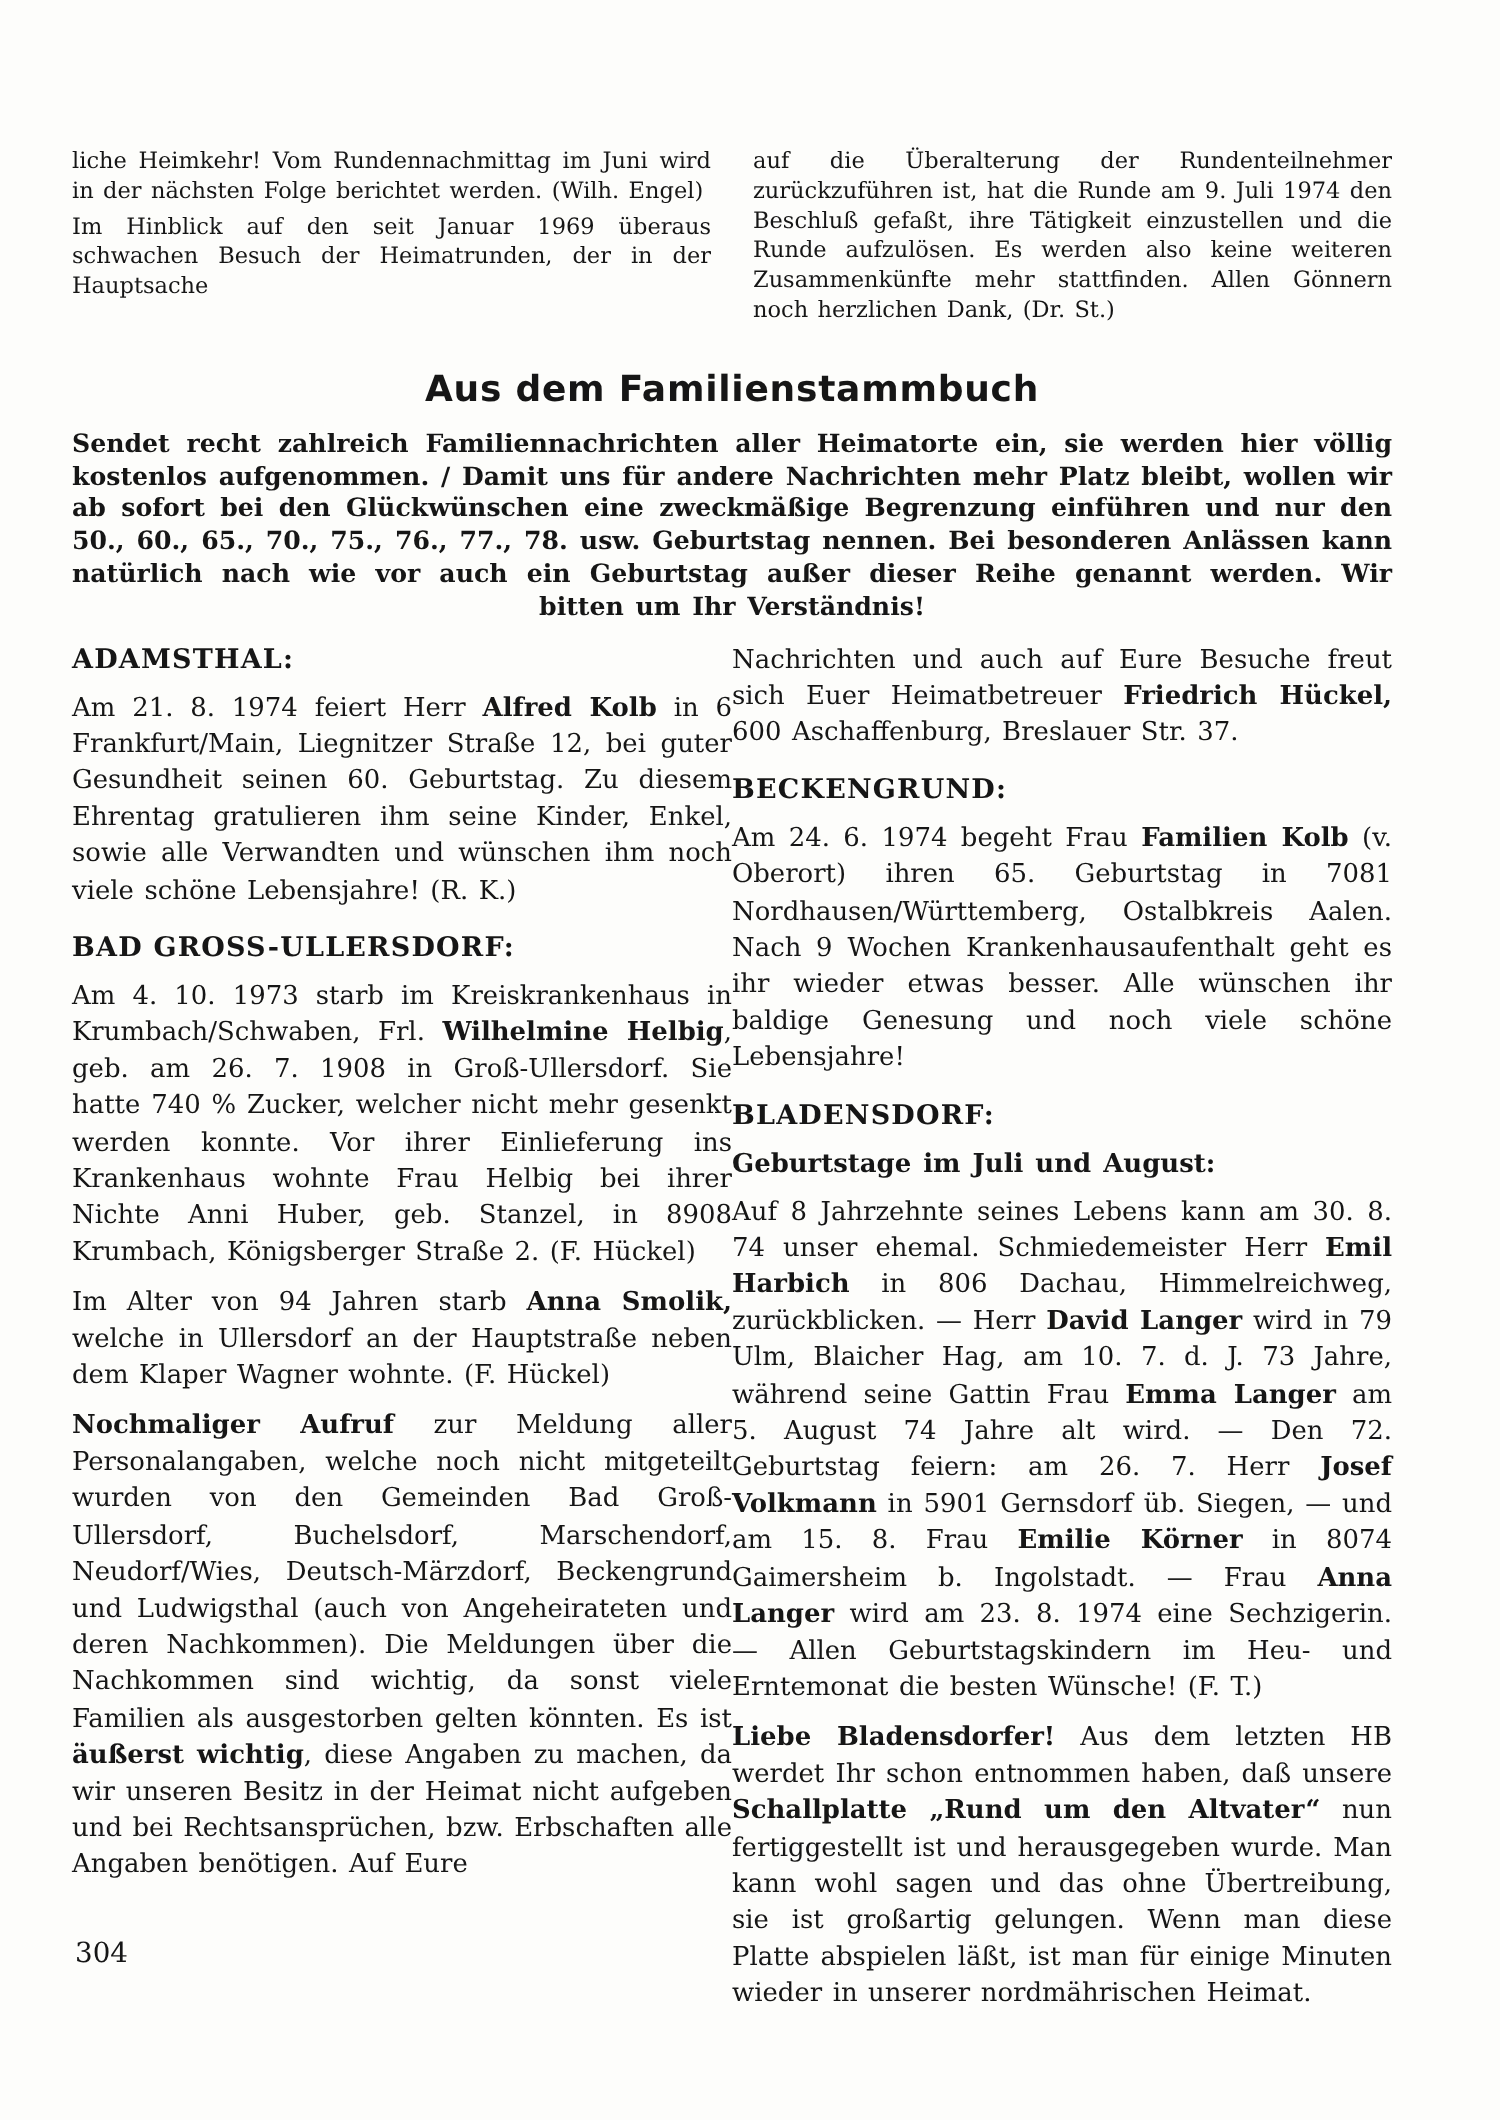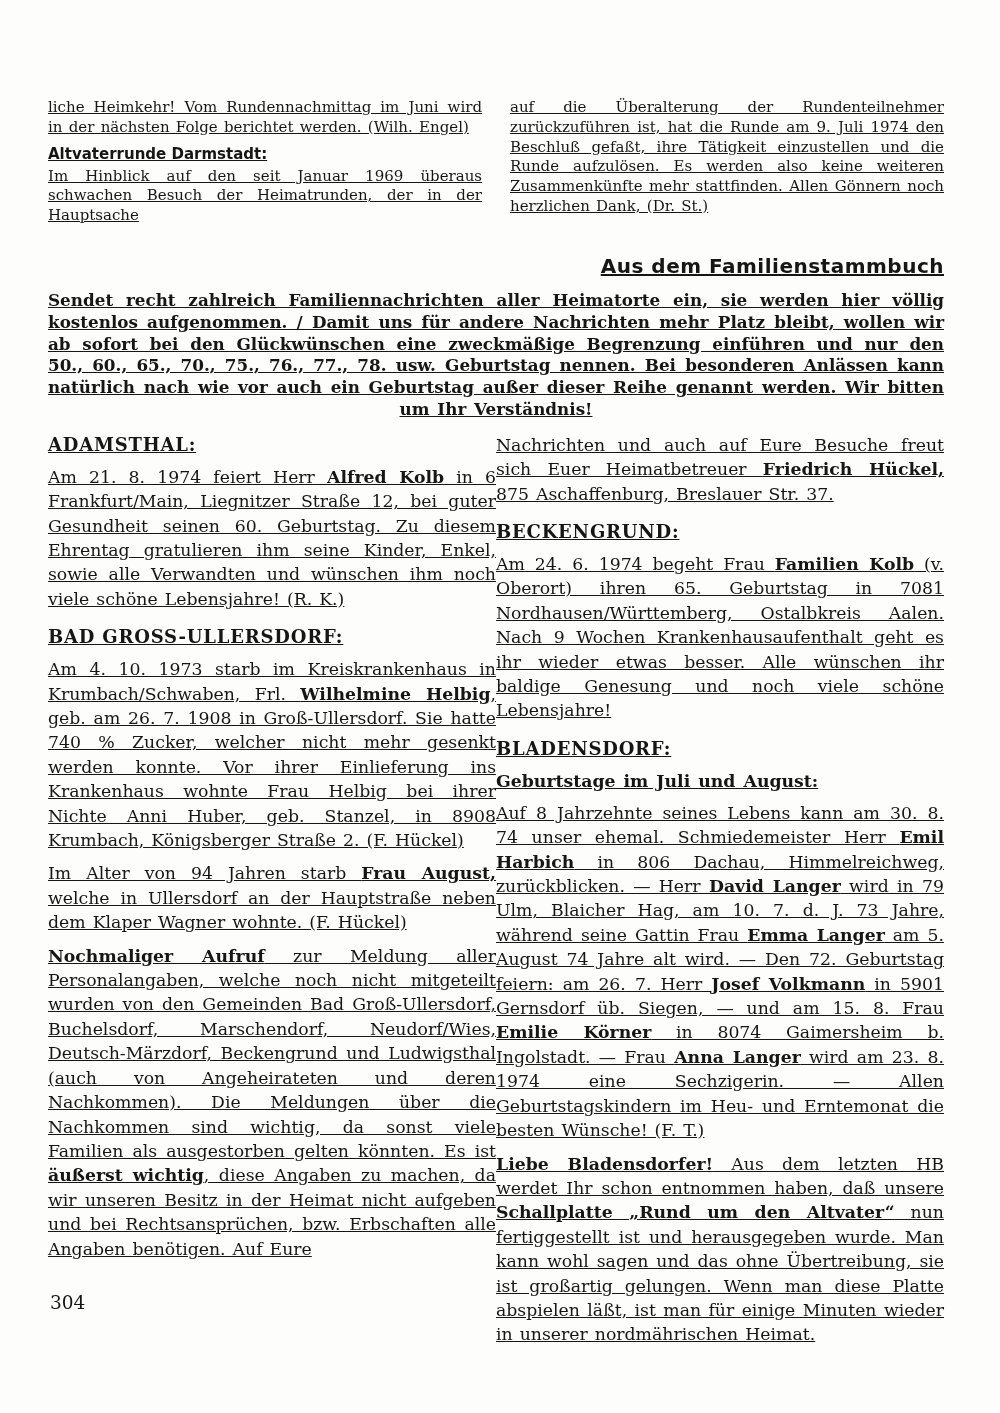--- a/index.html
+++ b/index.html
@@ -8,23 +8,22 @@
     background: #ffffff;
   }
   .page {
     position: relative;
     width: 1000px;
     height: 1413px;
     box-sizing: border-box;
     background: #fdfdfb;
     color: #161616;
     font-family: "DejaVu Serif", "Liberation Serif", serif;
-    padding: 98px 56px 0 48px;
+    padding: 98px 72px 0 48px;
     overflow: hidden;
-    text-decoration: underline;
   }
   
   .top-section {
     display: flex;
     gap: 28px;
   }
   .top-col {
     flex: 1;
     min-width: 0;
     font-size: 15px;
@@ -39,23 +38,23 @@
     font-family: "DejaVu Sans", "Liberation Sans", sans-serif;
     font-weight: bold;
     font-size: 15px;
     line-height: 19px;
     margin: 7px 0 3px 0;
   }
   
   .page-title {
     font-family: "DejaVu Sans", "Liberation Sans", sans-serif;
     font-weight: bold;
-    font-size: 20px;
+    font-size: 24px;
     letter-spacing: 0.5px;
-    text-align: right;
+    text-align: center;
     margin: 24px 0 12px 0;
   }
   .intro {
     font-weight: bold;
     font-size: 16.8px;
     line-height: 21.8px;
     text-align: justify;
     text-align-last: center;
     word-spacing: 2px;
     margin: 0 0 12px 0;
@@ -101,43 +100,42 @@
   }
 </style>
 </head>
 <body>
 
 <div class="page">
 
   <div class="top-section">
     <div class="top-col">
         <p class="body-para"><span>liche Heimkehr! Vom Rundennachmittag im Juni wird in der nächsten Folge berichtet werden. (Wilh. Engel)</span></p>
-        <div class="sans-heading"><b>Altvaterrunde Darmstadt:</b></div>
         <p class="body-para"><span>Im Hinblick auf den seit Januar 1969 überaus schwachen Besuch der Heimatrunden, der in der Hauptsache</span></p>
       </div>
     <div class="top-col">
         <p class="body-para"><span>auf die Überalterung der Rundenteilnehmer zurückzuführen ist, hat die Runde am 9. Juli 1974 den Beschluß gefaßt, ihre Tätigkeit einzustellen und die Runde aufzulösen. Es werden also keine weiteren Zusammenkünfte mehr stattfinden. Allen Gönnern noch herzlichen Dank, (Dr. St.)</span></p>
       </div>
   </div>
 
   <h1 class="page-title">Aus dem Familienstammbuch</h1>
 
   <p class="intro">Sendet recht zahlreich Familiennachrichten aller Heimatorte ein, sie werden hier völlig kostenlos aufgenommen. / Damit uns für andere Nachrichten mehr Platz bleibt, wollen wir ab sofort bei den Glückwünschen eine zweckmäßige Begrenzung einführen und nur den 50., 60., 65., 70., 75., 76., 77., 78. usw. Geburtstag nennen. Bei besonderen Anlässen kann natürlich nach wie vor auch ein Geburtstag außer dieser Reihe genannt werden. Wir bitten um Ihr Verständnis!</p>
 
   <div class="columns">
     <div class="col">
         <div class="section-heading"><b>ADAMSTHAL:</b></div>
         <p class="body-para"><span>Am 21. 8. 1974 feiert Herr </span><b>Alfred Kolb</b><span> in 6 Frankfurt/Main, Liegnitzer Straße 12, bei guter Gesundheit seinen 60. Geburtstag. Zu diesem Ehrentag gratulieren ihm seine Kinder, Enkel, sowie alle Verwandten und wünschen ihm noch viele schöne Lebensjahre! (R. K.)</span></p>
         <div class="section-heading"><b>BAD GROSS-ULLERSDORF:</b></div>
         <p class="body-para"><span>Am 4. 10. 1973 starb im Kreiskrankenhaus in Krumbach/Schwaben, Frl. </span><b>Wilhelmine Helbig</b><span>, geb. am 26. 7. 1908 in Groß-Ullersdorf. Sie hatte 740 % Zucker, welcher nicht mehr gesenkt werden konnte. Vor ihrer Einlieferung ins Krankenhaus wohnte Frau Helbig bei ihrer Nichte Anni Huber, geb. Stanzel, in 8908 Krumbach, Königsberger Straße 2. (F. Hückel)</span></p>
-        <p class="body-para"><span>Im Alter von 94 Jahren starb </span><b>Frau August,</b><span> welche in Ullersdorf an der Hauptstraße neben dem Klaper Wagner wohnte. (F. Hückel)</span></p>
+        <p class="body-para"><span>Im Alter von 94 Jahren starb </span><b>Anna Smolik,</b><span> welche in Ullersdorf an der Hauptstraße neben dem Klaper Wagner wohnte. (F. Hückel)</span></p>
         <p class="body-para"><b>Nochmaliger Aufruf</b><span> zur Meldung aller Personalangaben, welche noch nicht mitgeteilt wurden von den Gemeinden Bad Groß-Ullersdorf, Buchelsdorf, Marschendorf, Neudorf/Wies, Deutsch-Märzdorf, Beckengrund und Ludwigsthal (auch von Angeheirateten und deren Nachkommen). Die Meldungen über die Nachkommen sind wichtig, da sonst viele Familien als ausgestorben gelten könnten. Es ist </span><b>äußerst wichtig</b><span>, diese Angaben zu machen, da wir unseren Besitz in der Heimat nicht aufgeben und bei Rechtsansprüchen, bzw. Erbschaften alle Angaben benötigen. Auf Eure</span></p>
       </div>
     <div class="col">
-        <p class="body-para"><span>Nachrichten und auch auf Eure Besuche freut sich Euer Heimatbetreuer </span><b>Friedrich Hückel,</b><span> 875 Aschaffenburg, Breslauer Str. 37.</span></p>
+        <p class="body-para"><span>Nachrichten und auch auf Eure Besuche freut sich Euer Heimatbetreuer </span><b>Friedrich Hückel,</b><span> 600 Aschaffenburg, Breslauer Str. 37.</span></p>
         <div class="section-heading"><b>BECKENGRUND:</b></div>
         <p class="body-para"><span>Am 24. 6. 1974 begeht Frau </span><b>Familien Kolb</b><span> (v. Oberort) ihren 65. Geburtstag in 7081 Nordhausen/Württemberg, Ostalbkreis Aalen. Nach 9 Wochen Krankenhausaufenthalt geht es ihr wieder etwas besser. Alle wünschen ihr baldige Genesung und noch viele schöne Lebensjahre!</span></p>
         <div class="section-heading"><b>BLADENSDORF:</b></div>
         <div class="sub-heading"><b>Geburtstage im Juli und August:</b></div>
         <p class="body-para"><span>Auf 8 Jahrzehnte seines Lebens kann am 30. 8. 74 unser ehemal. Schmiedemeister Herr </span><b>Emil Harbich</b><span> in 806 Dachau, Himmelreichweg, zurückblicken. — Herr </span><b>David Langer</b><span> wird in 79 Ulm, Blaicher Hag, am 10. 7. d. J. 73 Jahre, während seine Gattin Frau </span><b>Emma Langer</b><span> am 5. August 74 Jahre alt wird. — Den 72. Geburtstag feiern: am 26. 7. Herr </span><b>Josef Volkmann</b><span> in 5901 Gernsdorf üb. Siegen, — und am 15. 8. Frau </span><b>Emilie Körner</b><span> in 8074 Gaimersheim b. Ingolstadt. — Frau </span><b>Anna Langer</b><span> wird am 23. 8. 1974 eine Sechzigerin. — Allen Geburtstagskindern im Heu- und Erntemonat die besten Wünsche! (F. T.)</span></p>
         <p class="body-para"><b>Liebe Bladensdorfer!</b><span> Aus dem letzten HB werdet Ihr schon entnommen haben, daß unsere </span><b>Schallplatte „Rund um den Altvater“</b><span> nun fertiggestellt ist und herausgegeben wurde. Man kann wohl sagen und das ohne Übertreibung, sie ist großartig gelungen. Wenn man diese Platte abspielen läßt, ist man für einige Minuten wieder in unserer nordmährischen Heimat.</span></p>
       </div>
   </div>
 
   <div class="page-number">304</div>

